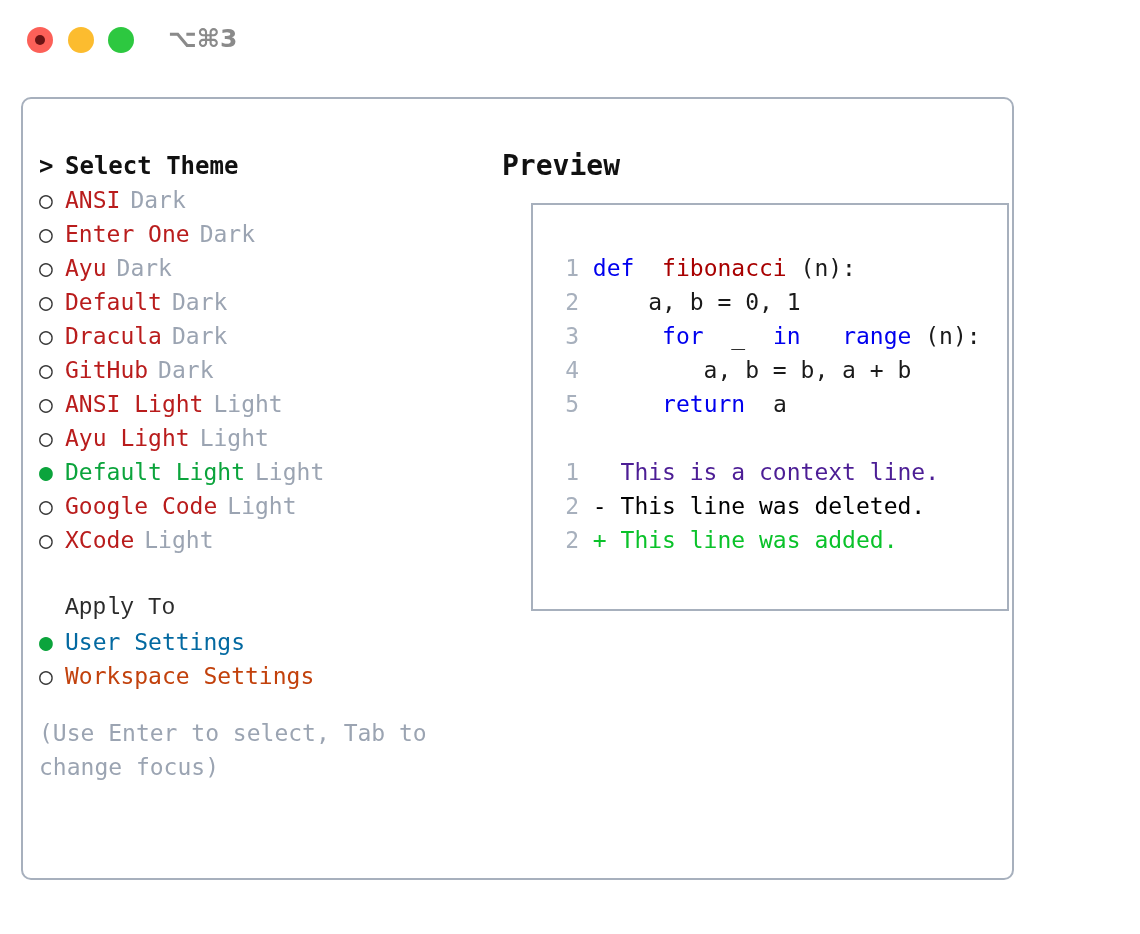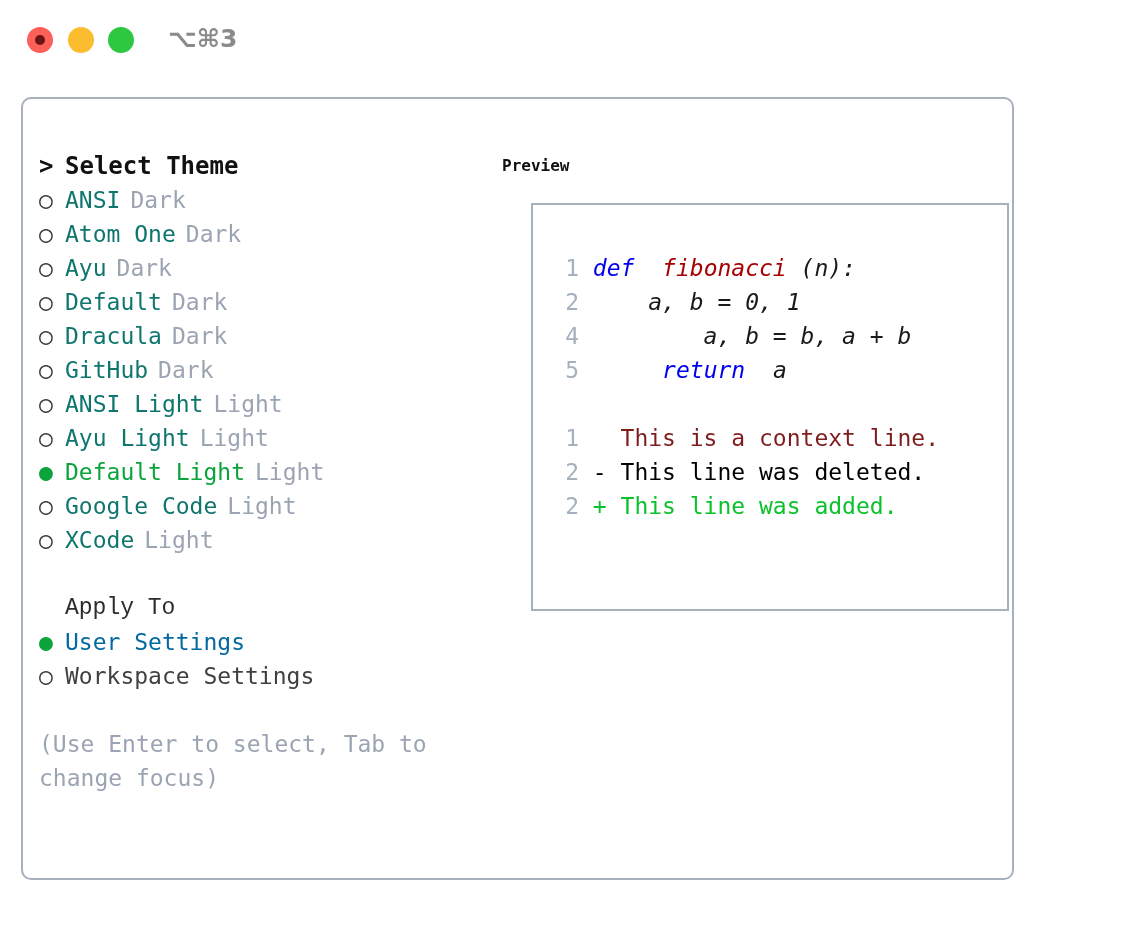--- a/index.html
+++ b/index.html
@@ -96,57 +96,57 @@
   }
   #select-theme-header .caret { display: inline-block; width: 26px; }
 
   .bullet {
     display: inline-block;
     width: 26px;
     color: #3c3c3c;
   }
   .bullet.on { color: #0ba43c; }
 
-  .theme-name { color: #0f766e; }
+  .theme-name { color: #b91c1c; }
   .row.selected .theme-name { color: #0ba43c; }
 
   .tag {
     color: #9ba4b2;
     margin-left: 10px;
   }
 
   #apply-block { margin-top: 34px; }
 
   #apply-to-label {
     color: #2b2b2b;
     font-family: Liberation Mono, monospace;
   }
   #apply-to-label .pad { display: inline-block; width: 26px; }
 
   .row.apply.selected .apply-name { color: #0369a1; }
-  .apply-name { color: #404040; }
+  .apply-name { color: #c2410c; }
 
   #hint {
-    margin-top: 34px;
+    margin-top: 23px;
     font-size: 23px;
     line-height: 34px;
     color: #9ba4b2;
     width: 400px;
   }
 
   
   #preview-column {
     position: absolute;
     left: 479px;
     top: 50px;
     width: 500px;
   }
 
   #preview-title {
-    font-size: 16px;
+    font-size: 28px;
     font-weight: bold;
     color: #111111;
     line-height: 34px;
   }
 
   #preview-box {
     position: absolute;
     left: 29px;
     top: 54px;
     width: 478px;
@@ -170,29 +170,29 @@
     color: #1a1a1a;
   }
 
   .lineno {
     display: inline-block;
     width: 28px;
     text-align: right;
     color: #a7b0bd;
   }
 
-  .code-body { margin-left: 0; font-style: italic; }
+  .code-body { margin-left: 0; }
 
   .kw   { color: #0000ee; }
   .fn   { color: #a80000; }
   .plain{ color: #1a1a1a; }
 
   .diff-gap { height: 34px; }
 
-  .diff-ctx { color: #7f1d1d; text-align: center; }
+  .diff-ctx { color: #4c1d95; text-align: center; }
   .diff-del { color: #000000; }
   .diff-add { color: #0ac22a; }
 </style>
 </head>
 <body>
 
 <div id="window">
 
   <div id="titlebar">
     <div class="tl-dot" id="dot-close"></div>
@@ -204,21 +204,21 @@
   <div id="panel">
 
     <div id="theme-column">
 
       <div class="row" id="select-theme-header">
         <span class="caret">&gt;</span><span>Select Theme</span>
       </div>
 
       <div id="theme-list">
           <div class="row"><span class="bullet">○</span><span class="theme-name">ANSI</span><span class="tag">Dark</span></div>
-          <div class="row"><span class="bullet">○</span><span class="theme-name">Atom One</span><span class="tag">Dark</span></div>
+          <div class="row"><span class="bullet">○</span><span class="theme-name">Enter One</span><span class="tag">Dark</span></div>
           <div class="row"><span class="bullet">○</span><span class="theme-name">Ayu</span><span class="tag">Dark</span></div>
           <div class="row"><span class="bullet">○</span><span class="theme-name">Default</span><span class="tag">Dark</span></div>
           <div class="row"><span class="bullet">○</span><span class="theme-name">Dracula</span><span class="tag">Dark</span></div>
           <div class="row"><span class="bullet">○</span><span class="theme-name">GitHub</span><span class="tag">Dark</span></div>
           <div class="row"><span class="bullet">○</span><span class="theme-name">ANSI Light</span><span class="tag">Light</span></div>
           <div class="row"><span class="bullet">○</span><span class="theme-name">Ayu Light</span><span class="tag">Light</span></div>
           <div class="row selected"><span class="bullet on">●</span><span class="theme-name">Default Light</span><span class="tag">Light</span></div>
           <div class="row"><span class="bullet">○</span><span class="theme-name">Google Code</span><span class="tag">Light</span></div>
           <div class="row"><span class="bullet">○</span><span class="theme-name">XCode</span><span class="tag">Light</span></div>
         </div>
@@ -235,20 +235,21 @@
 
       <div id="hint">(Use Enter to select, Tab to change focus)</div>
     </div>
 
     <div id="preview-column">
       <div id="preview-title">Preview</div>
       <div id="preview-box">
         <div id="code-area">
             <div class="code-line"><span class="lineno">1</span><span class="code-body"><span class="kw"> def </span><span class="fn"> fibonacci</span><span class="plain"> (n):</span></span></div>
             <div class="code-line"><span class="lineno">2</span><span class="code-body"><span class="plain">     a, b = 0, 1</span></span></div>
+            <div class="code-line"><span class="lineno">3</span><span class="code-body"><span class="plain">     </span><span class="kw"> for</span><span class="plain">  _ </span><span class="kw"> in</span><span class="plain">  </span><span class="kw"> range</span><span class="plain"> (n):</span></span></div>
             <div class="code-line"><span class="lineno">4</span><span class="code-body"><span class="plain">         a, b = b, a + b</span></span></div>
             <div class="code-line"><span class="lineno">5</span><span class="code-body"><span class="plain">     </span><span class="kw"> return</span><span class="plain">  a</span></span></div>
             <div class="diff-gap"></div>
             <div class="code-line"><span class="lineno">1</span><span class="diff-ctx">   This is a context line.</span></div>
             <div class="code-line"><span class="lineno">2</span><span class="diff-del"> - This line was deleted.</span></div>
             <div class="code-line"><span class="lineno">2</span><span class="diff-add"> + This line was added.</span></div>
           </div>
       </div>
     </div>
 

